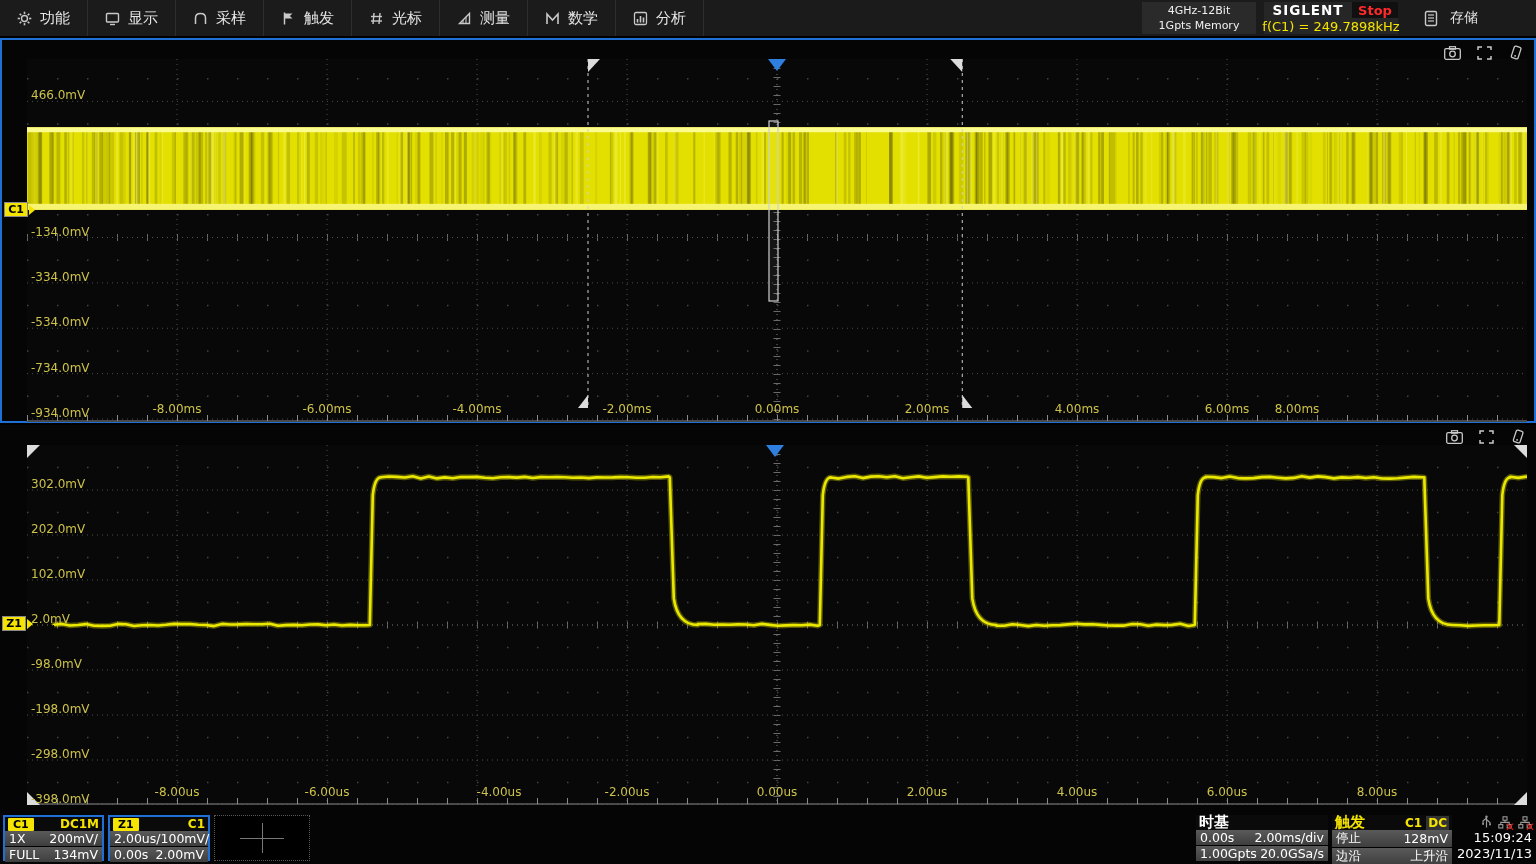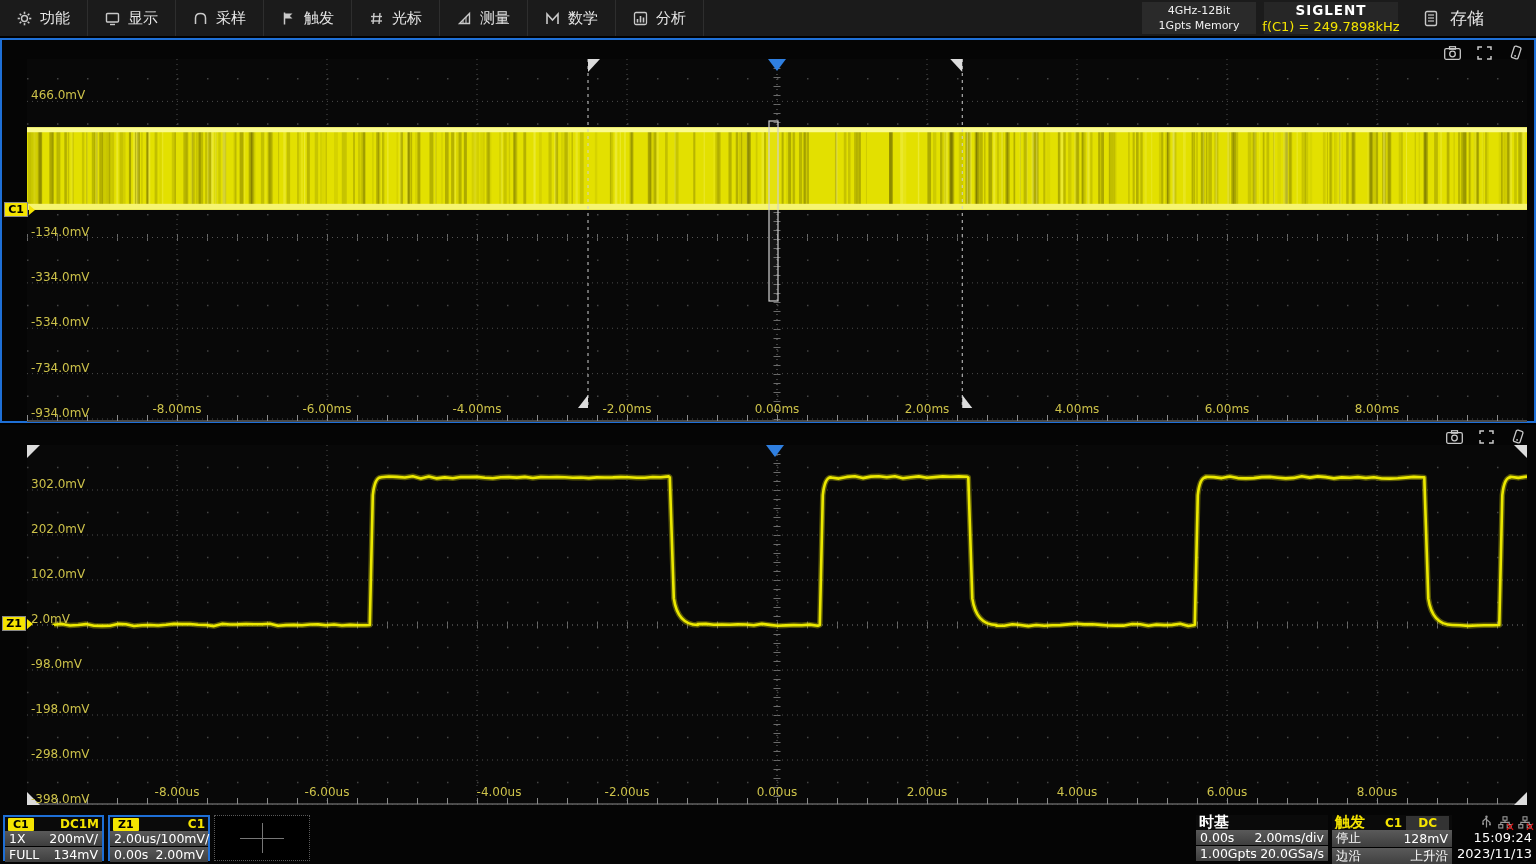--- a/index.html
+++ b/index.html
@@ -10,29 +10,29 @@
   
   #menubar{position:absolute;left:0;top:0;width:1536px;height:36px;background:#1b1b1b;display:flex;align-items:stretch;font-family:Liberation Serif, serif;}
   .menu-item{width:88px;display:flex;align-items:center;justify-content:center;gap:8px;
              border-right:1px solid #2e2e2e;font-size:15px;color:#e6e6e6;cursor:default;}
   .menu-item svg{flex:none;}
   #menu-right{position:absolute;right:0;top:0;height:36px;width:400px;}
   #spec-box{position:absolute;left:6px;top:2px;width:114px;height:32px;background:#2a2a2a;
             display:flex;flex-direction:column;justify-content:center;align-items:center;
             font-size:11px;line-height:15px;color:#f0f0f0;}
   #brand-cluster{position:absolute;left:128px;top:2px;width:134px;height:32px;display:flex;flex-direction:column;}
-  #brand-row{display:flex;height:16px;flex-direction:column;}
+  #brand-row{display:flex;height:16px;}
   #brand-name{flex:1;background:#262626;color:#fff;font-weight:bold;font-size:13.5px;letter-spacing:1px;
               display:flex;align-items:center;justify-content:center;}
   #run-state{width:46px;background:#101010;color:#ff2a2a;font-weight:bold;font-size:13px;
              display:flex;align-items:center;justify-content:center;}
   #freq-readout{height:16px;background:#262626;color:#f5e400;font-size:13px;
                 display:flex;align-items:center;justify-content:center;white-space:nowrap;}
   #storage-btn{position:absolute;left:278px;top:0;height:36px;display:flex;align-items:center;gap:12px;
-               font-size:17px;color:#e6e6e6;padding:0 10px;}
+               font-size:14px;color:#e6e6e6;padding:0 10px;}
 
   
   .panel{position:absolute;left:0;width:1536px;background:#050505;}
   #panel-main{top:38px;height:385px;border:2px solid #1e6fd6;}
   #panel-zoom{top:425px;height:387px;}
   .graticule{position:absolute;background:#080808;}
   #grat-main{left:25px;top:19px;width:1500px;height:363px;}
   #grat-zoom{left:27px;top:20px;width:1500px;height:360px;}
   .grat-svg{position:absolute;left:0;top:0;}
 
@@ -686,21 +686,21 @@
         <div class="v-label" style="left: 4px; top: 301.625px;">-734.0mV</div>
         <div class="v-label" style="left: 4px; top: 347px;">-934.0mV</div>
         <div class="t-label" style="left: 150px; top: 343px;">-8.00ms</div>
         <div class="t-label" style="left: 300px; top: 343px;">-6.00ms</div>
         <div class="t-label" style="left: 450px; top: 343px;">-4.00ms</div>
         <div class="t-label" style="left: 600px; top: 343px;">-2.00ms</div>
         <div class="t-label" style="left: 750px; top: 343px;">0.00ms</div>
         <div class="t-label" style="left: 900px; top: 343px;">2.00ms</div>
         <div class="t-label" style="left: 1050px; top: 343px;">4.00ms</div>
         <div class="t-label" style="left: 1200px; top: 343px;">6.00ms</div>
-        <div class="t-label" style="left: 1350px; top: 343px;">8.00ms</div>
+        <div class="t-label" style="left: 1270px; top: 343px;">8.00ms</div>
       </div>
     <div class="chan-badge" id="badge-c1" style="top:162px;">C1</div>
     <div class="trig-pos" style="left:766px;top:19px;"></div>
   </div>
 
   <div id="panel-zoom" class="panel">
     <div class="panel-icons">
       <svg width="17" height="14" viewBox="0 0 17 14">
           <rect x="0.7" y="2.7" width="15.6" height="10.6" rx="1.5" fill="none" stroke="#c9c9c9" stroke-width="1.3"></rect>
           <rect x="5.5" y="0.7" width="6" height="2.5" fill="none" stroke="#c9c9c9" stroke-width="1.2"></rect>
@@ -830,21 +830,21 @@
           <span>1.00Gpts</span>
           <span>20.0GSa/s</span>
         </div>
     </div>
 
     <div class="sbox" style="left:1332px;width:120px;">
       <div class="sbox-hdr">
         <span class="hdr-title yellow">触发</span>
         <span class="hdr-badges">
           <span class="hdr-val">C1</span>
-          <span class="hdr-val" style="background:#333;padding:0 12px;">DC</span>
+          <span class="hdr-val" style="background:#333;padding:0 2px;">DC</span>
         </span>
       </div>
       <div class="sbox-row">
           <span>停止</span>
           <span>128mV</span>
         </div>
       <div class="sbox-row">
           <span>边沿</span>
           <span>上升沿</span>
         </div>

